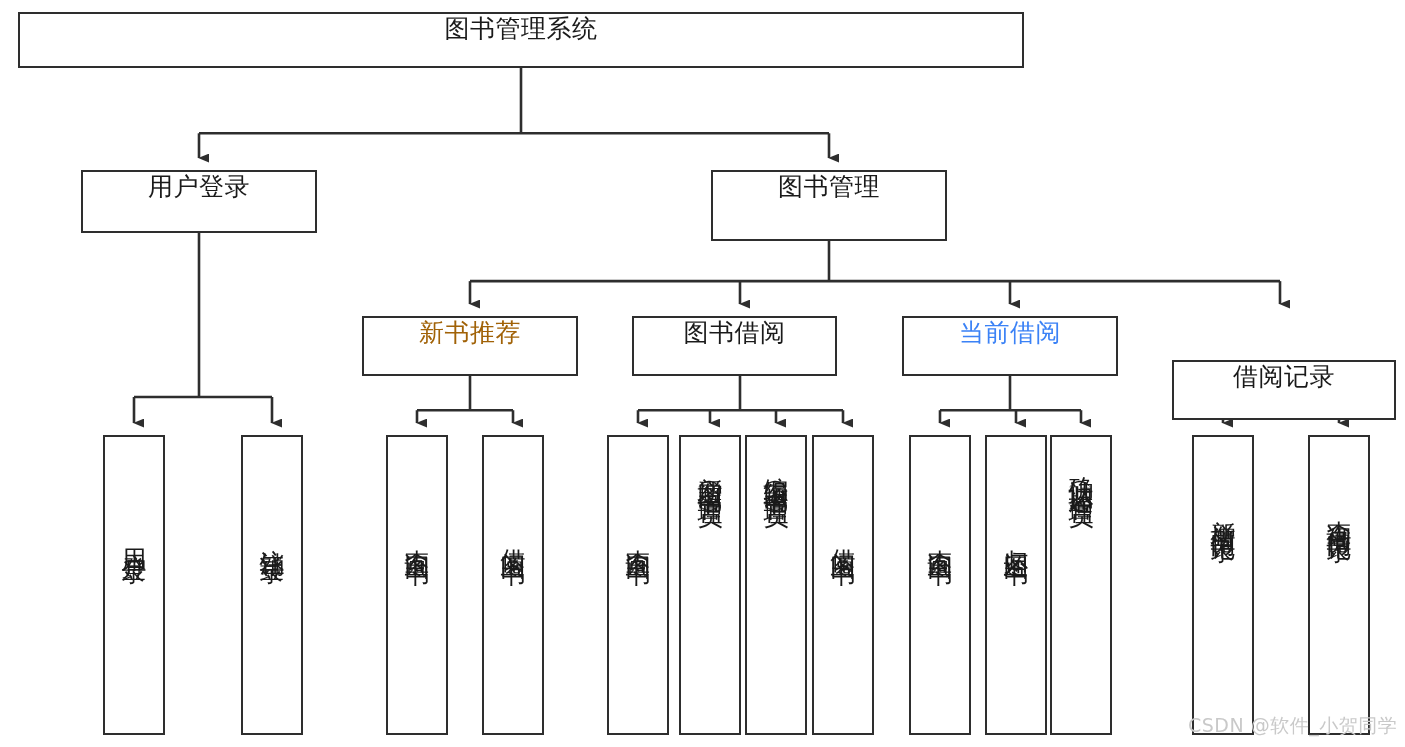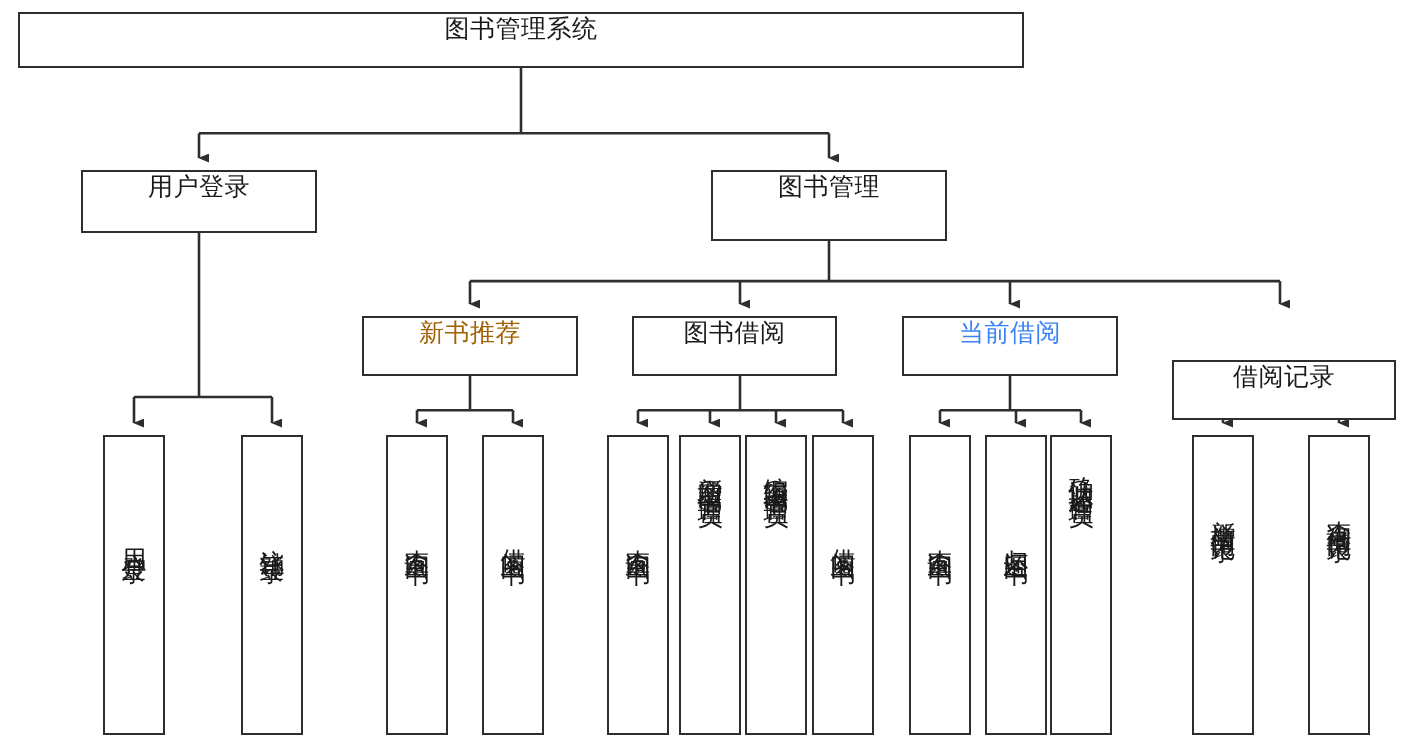--- a/index.html
+++ b/index.html
@@ -178,13 +178,14 @@
         <span class="node-label">确认归还（管理员）</span>
       </div>
       <div class="node vert" style="left: 1192px; top: 435px; width: 62px; height: 300px; border-color: rgb(46, 46, 46); color: rgb(26, 26, 26); padding-top: 63px;">
         <span class="node-label">新增借阅记录</span>
       </div>
       <div class="node vert" style="left: 1308px; top: 435px; width: 62px; height: 300px; border-color: rgb(46, 46, 46); color: rgb(26, 26, 26); padding-top: 63px;">
         <span class="node-label">查询借阅记录</span>
       </div>
     </div>
 
+  <div class="watermark" style="left: 1188px; top: 713px; color: rgb(201, 201, 201);">CSDN @软件_小贺同学</div>
 </div>
 
 </body></html>

